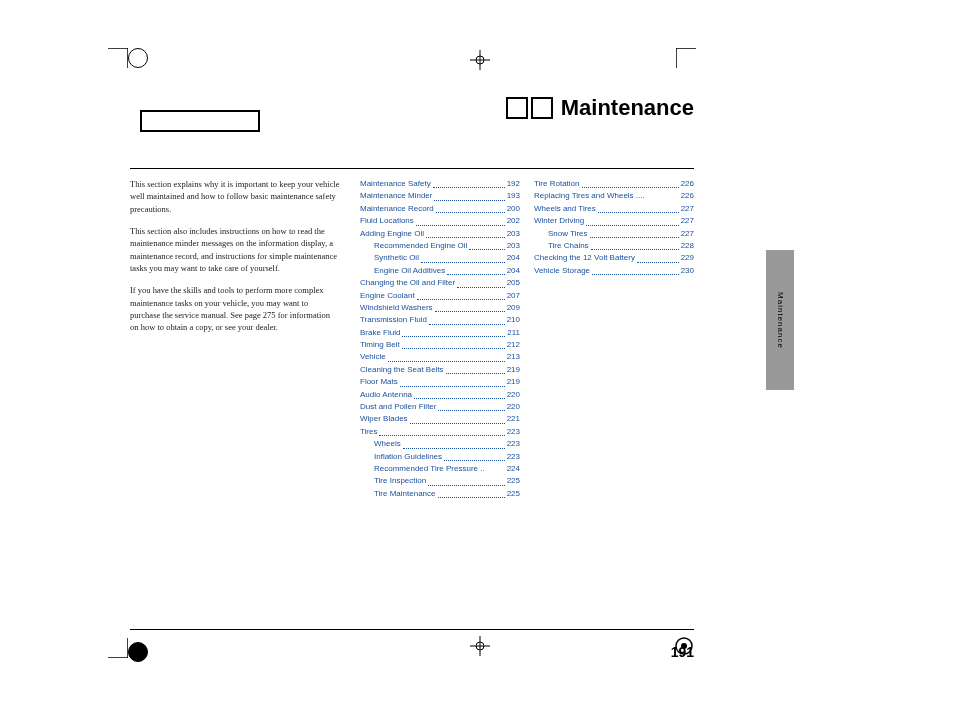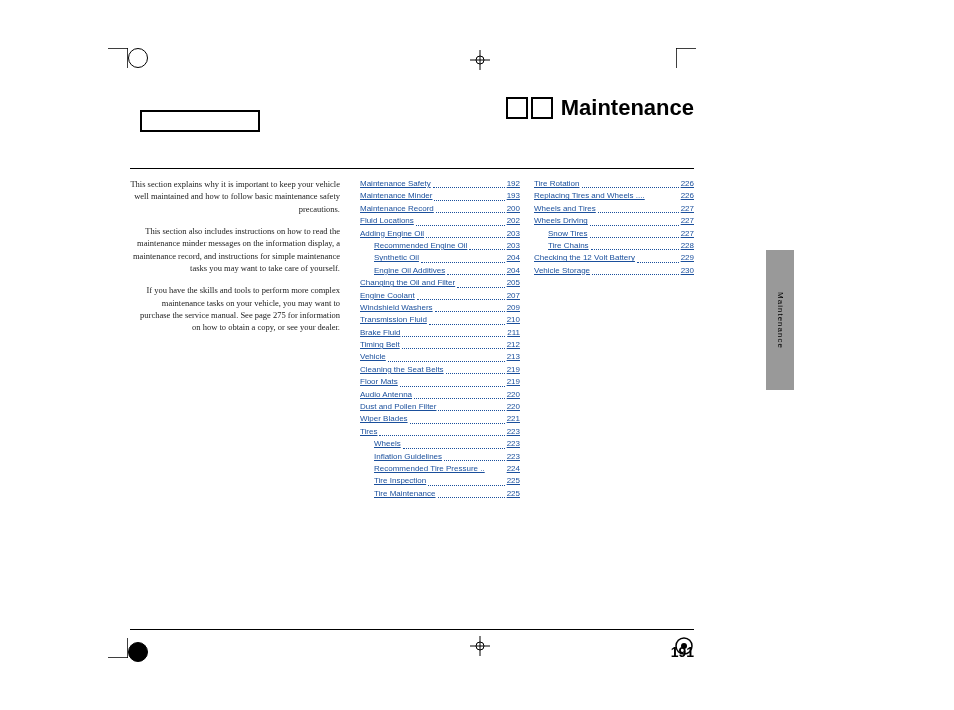--- a/index.html
+++ b/index.html
@@ -81,21 +81,20 @@
       gap: 20px;
     }
 
     
     .left-col {
       width: 210px;
       flex-shrink: 0;
       font-size: 8.5px;
       line-height: 1.45;
       color: #222;
-      text-align: right;
     }
 
     .left-col p {
       margin-bottom: 10px;
     }
 
     
     .toc-area {
       flex: 1;
       display: flex;
@@ -106,21 +105,20 @@
       flex: 1;
     }
 
     .toc-entry {
       display: flex;
       justify-content: space-between;
       font-size: 8px;
       line-height: 1.55;
       color: #1a4f9c;
       font-family: Arial, sans-serif;
-      text-decoration: underline;
     }
 
     .toc-entry.indent {
       padding-left: 14px;
     }
 
     .toc-entry .dots {
       flex: 1;
       border-bottom: 1px dotted #1a4f9c;
       margin: 0 2px 2px 2px;
@@ -374,21 +372,21 @@
           <div class="toc-entry">
             <span class="label">Replacing Tires and Wheels ....</span>
             <span class="page-num">226</span>
           </div>
           <div class="toc-entry">
             <span class="label">Wheels and Tires</span>
             <span class="dots"></span>
             <span class="page-num">227</span>
           </div>
           <div class="toc-entry">
-            <span class="label">Wheels Driving</span>
+            <span class="label">Winter Driving</span>
             <span class="dots"></span>
             <span class="page-num">227</span>
           </div>
           <div class="toc-entry indent">
             <span class="label">Snow Tires</span>
             <span class="dots"></span>
             <span class="page-num">227</span>
           </div>
           <div class="toc-entry indent">
             <span class="label">Tire Chains</span>

